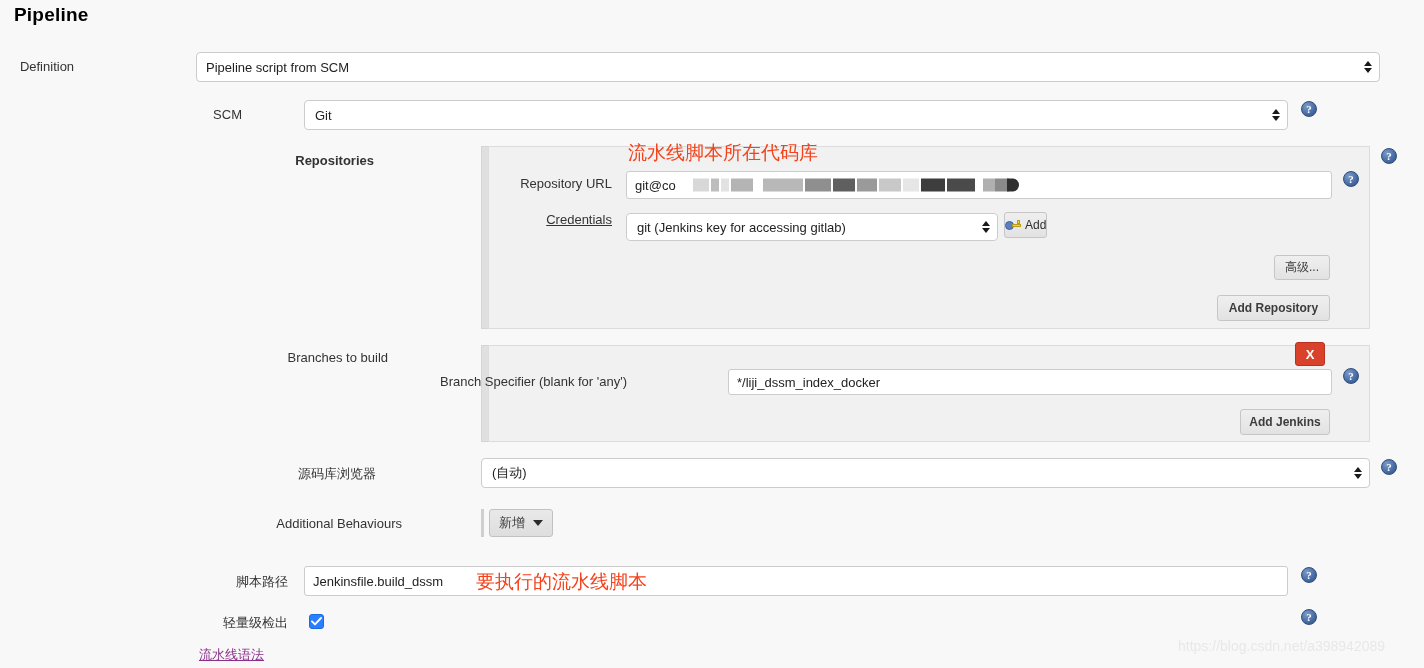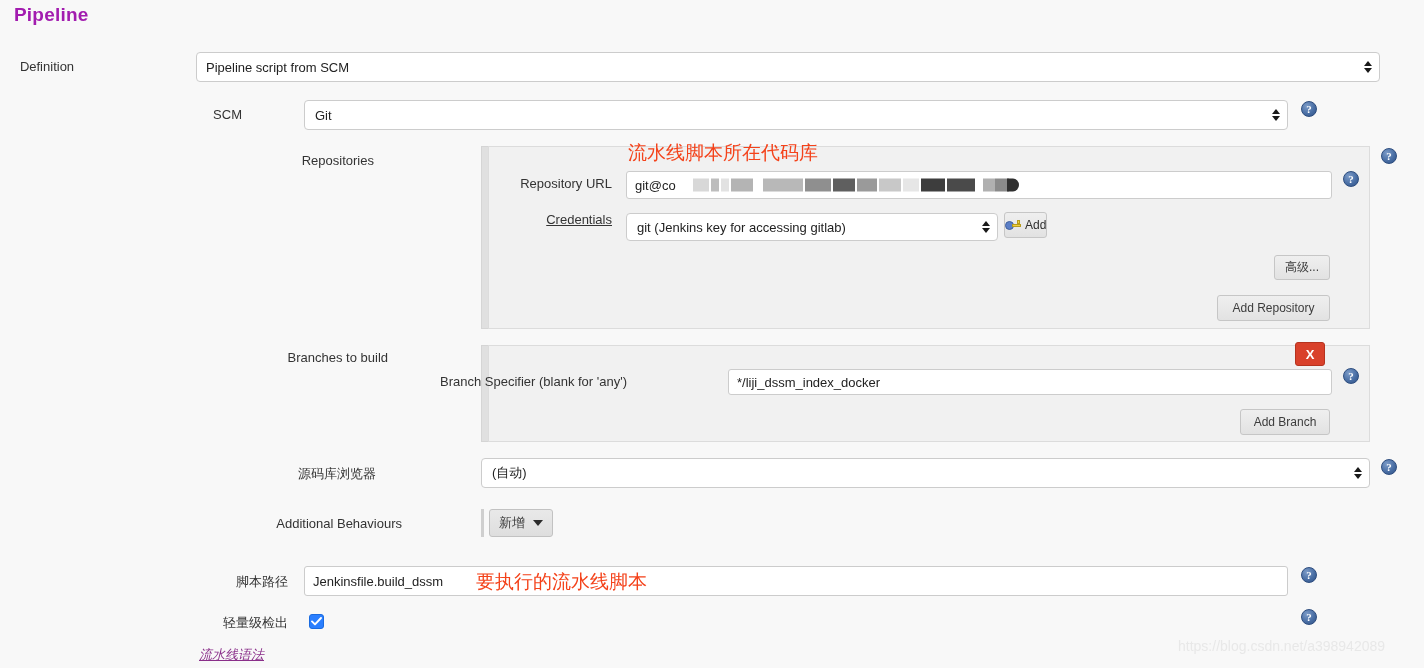--- a/index.html
+++ b/index.html
@@ -8,21 +8,21 @@
     width: 1424px; height: 668px;
     background: #f8f8f8;
     font-family: "Liberation Sans", "DejaVu Sans", sans-serif;
     overflow: hidden;
   }
   body { position: relative; color: #333; font-size: 13px; }
 
   
   .page-title {
     position: absolute; left: 14px; top: 4px;
-    font-size: 19px; font-weight: bold; color: #a21caf;
+    font-size: 19px; font-weight: bold; color: #000000;
     letter-spacing: .2px;
   }
 
   
   .lbl {
     position: absolute;
     text-align: right;
     font-size: 13px;
     color: #333;
     white-space: nowrap;
@@ -91,21 +91,21 @@
   .btn {
     position: absolute;
     background: linear-gradient(#efefef, #e2e2e2);
     border: 1px solid #c6c6c6;
     border-radius: 3px;
     font-size: 12px;
     color: #3c3c3c;
     display: flex; align-items: center; justify-content: center;
     padding: 0 9px;
     white-space: nowrap;
-    font-weight: normal;
+    font-weight: bold;
     cursor: pointer;
   }
   .btn.plain { font-weight: normal; }
 
   .btn-add-cred {
     position: absolute;
     background: linear-gradient(#efefef, #e2e2e2);
     border: 1px solid #c6c6c6;
     border-radius: 3px;
     height: 26px;
@@ -207,21 +207,20 @@
     height: 13px;
   }
 
   
   .link {
     position: absolute;
     color: #8a2f8a;
     text-decoration: underline;
     font-size: 13px;
     cursor: pointer;
-    font-style: italic;
   }
 
   
   .watermark {
     position: absolute;
     color: #e8e8e8;
     font-size: 14px;
     white-space: nowrap;
   }
 </style>
@@ -242,21 +241,21 @@
 <div class="lbl" style="left:150px; top:107px; width:92px;">SCM</div>
 <div class="sel" style="left:304px; top:100px; width:984px;">
   <span>Git</span>
   <span class="arrows">
       <i class="up"></i>
       <i class="dn"></i>
     </span>
 </div>
 <div class="help" style="left:1301px; top:101px;">?</div>
 
-<div class="lbl" style="left:240px; top:153px; width:134px;">Repositories</div>
+<div class="lbl" style="left:240px; top:153px; width:134px;font-weight:bold;">Repositories</div>
 
 <div class="gutter" style="left:481px; top:146px; height:183px;"></div>
 <div class="panel" style="left:488px; top:146px; width:882px; height:183px;"></div>
 
 <div class="anno" style="left:628px; top:140px;">流水线脚本所在代码库</div>
 
 <div class="lbl" style="left:440px; top:176px; width:172px;">Repository URL</div>
 <div class="inp" style="left:626px; top:171px; width:706px; height:28px;">
   <span>git@co</span>
 
@@ -305,21 +304,21 @@
 
 <div class="gutter" style="left:481px; top:345px; height:97px;"></div>
 <div class="panel" style="left:488px; top:345px; width:882px; height:97px;"></div>
 
 <div class="btn-x" style="left:1295px; top:342px; width:30px; height:24px;">X</div>
 
 <div class="lbl" style="left:440px; top:374px; width:178px;">Branch Specifier (blank for 'any')</div>
 <div class="inp" style="left:728px; top:369px; width:604px; height:26px;">*/liji_dssm_index_docker</div>
 <div class="help" style="left:1343px; top:368px;">?</div>
 
-<div class="btn" style="left:1240px; top:409px; width:90px; height:26px;">Add Branch</div>
+<div class="btn" style="left:1240px; top:409px; width:90px; height:26px;">Add Jenkins</div>
 
 <div class="lbl" style="left:240px; top:465px; width:136px;">源码库浏览器</div>
 <div class="sel" style="left:481px; top:458px; width:889px;">
   <span>(自动)</span>
   <span class="arrows">
       <i class="up"></i>
       <i class="dn"></i>
     </span>
 </div>
 <div class="help" style="left:1381px; top:459px;">?</div>

